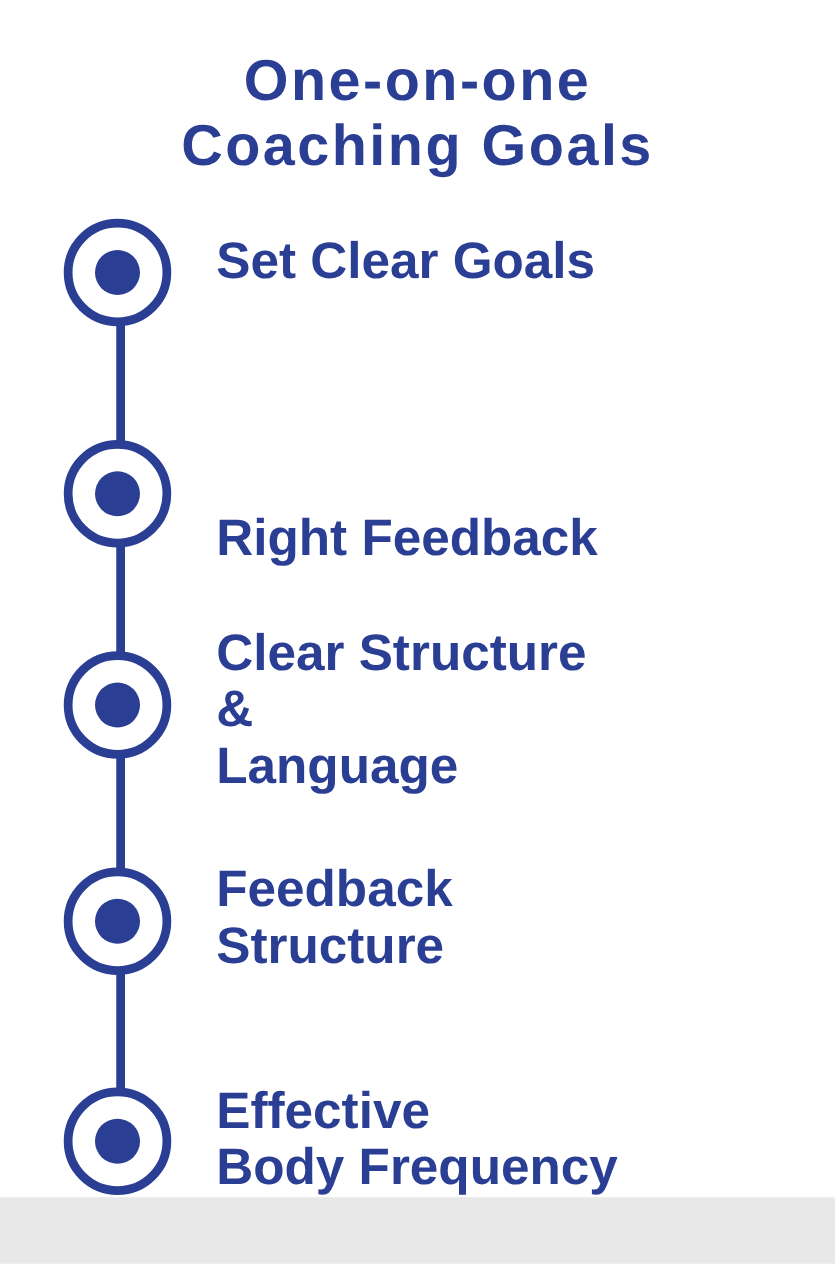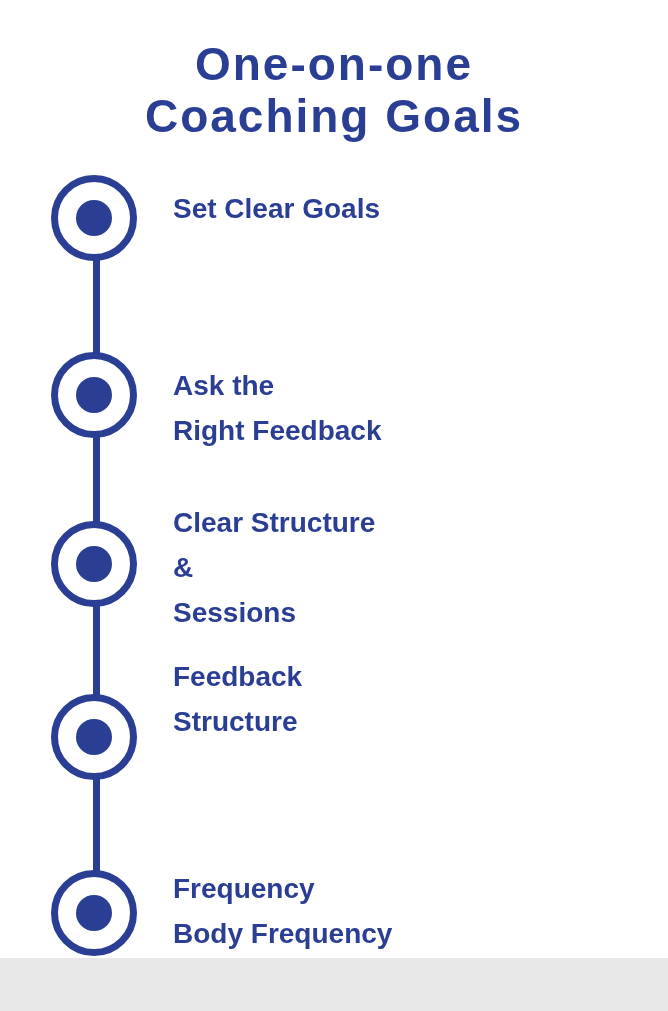--- a/index.html
+++ b/index.html
@@ -44,27 +44,27 @@
     margin-left:-18px; margin-top:-18px;
     border-radius:50%;
     background:var(--accent);
   }
   .n1 { top:175px; } .n2 { top:352px; } .n3 { top:521px; }
   .n4 { top:694px; } .n5 { top:870px; }
   .step-label {
     position:absolute;
     left:173px;
     color:var(--accent);
-    font-size:28px;
+    font-size:41px;
     font-weight:bold;
     line-height:45px;
     white-space:nowrap;
   }
   .l1 { top:186px; } .l2 { top:363px; } .l3 { top:500px; }
-  .l4 { top:654px; } .l5 { top:866px; }
+  .l4 { top:689px; } .l5 { top:866px; }
 </style>
 </head>
 <body>
 
 <div class="canvas">
 
   <h1 class="title"><span>One-on-one</span><br><span>Coaching Goals</span></h1>
 
   <div class="tl-line"></div>
 
@@ -79,21 +79,21 @@
   </div>
   <div class="node n4">
     <span class="dot"></span>
   </div>
   <div class="node n5">
     <span class="dot"></span>
   </div>
 
   <div class="step-label l1"><span>Set Clear Goals</span></div>
 
-  <div class="step-label l2"><span>Ask the</span><br><span>Right Feedback</span></div>
+  <div class="step-label l2"><br><span>Right Feedback</span></div>
 
-  <div class="step-label l3"><span>Clear Structure</span><br><span>&amp;</span><br><span>Sessions</span></div>
+  <div class="step-label l3"><span>Clear Structure</span><br><span>&amp;</span><br><span>Language</span></div>
 
   <div class="step-label l4"><span>Feedback</span><br><span>Structure</span></div>
 
-  <div class="step-label l5"><span>Frequency</span><br><span>Body Frequency</span></div>
+  <div class="step-label l5"><span>Effective</span><br><span>Body Frequency</span></div>
 
 </div>
 
 </body></html>

